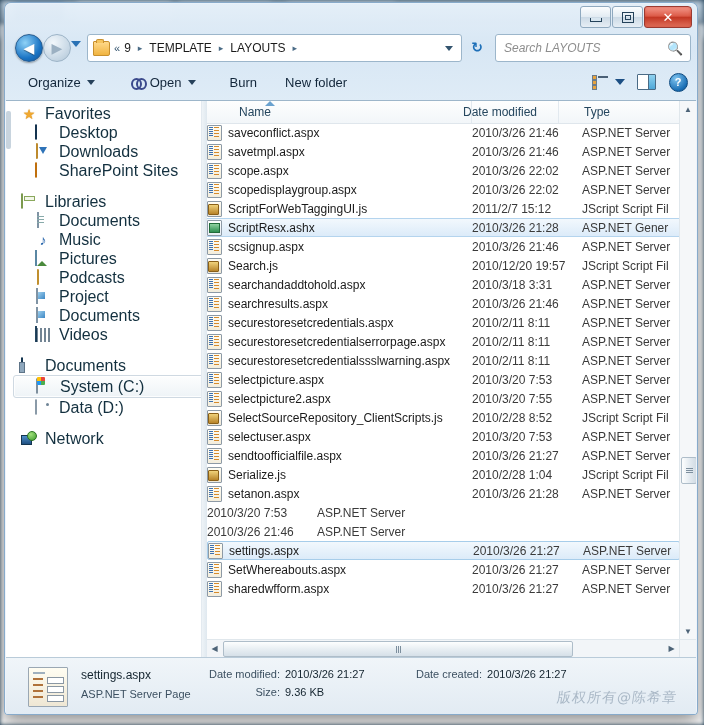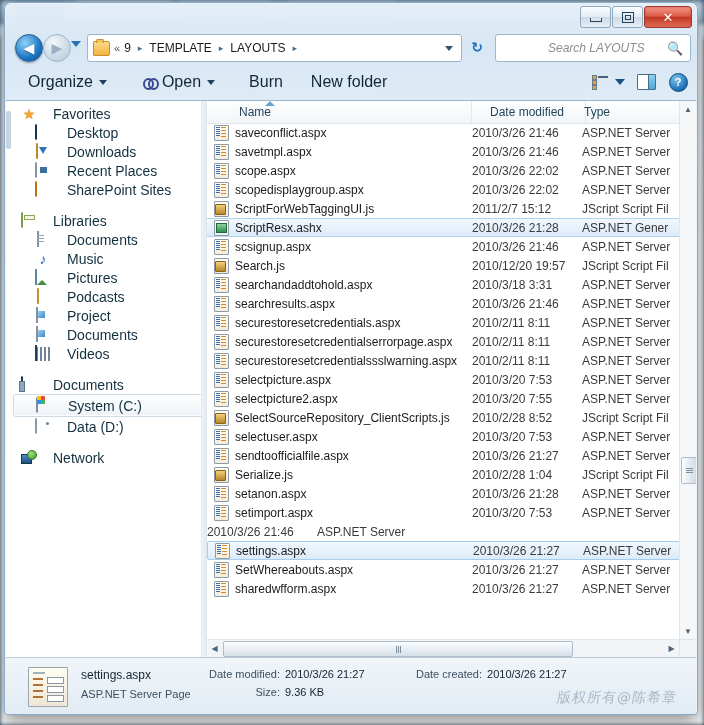--- a/index.html
+++ b/index.html
@@ -73,26 +73,26 @@
   .crumb.chev{color:#4a6b86;font-size:9px;padding:0 5px;}
   .crumb.dchev{color:#33546e;font-size:11px;padding:0 2px 0 0;}
   .addr-caret{width:0;height:0;margin-right:8px;border-left:4px solid transparent;
     border-right:4px solid transparent;border-top:5px solid #33546e;}
 
   .refreshbtn{position:absolute;left:458px;top:1px;width:28px;height:26px;
     display:flex;align-items:center;justify-content:center;color:#1d6fb8;font-size:14px;font-weight:bold;}
 
   .searchbox{position:absolute;left:490px;top:1px;width:194px;height:26px;
     background:#fff;border:1px solid #9cb6cb;border-radius:3px;display:flex;align-items:center;}
-  .search-ph{flex:1;padding-left:8px;color:#8d8d8d;font-style:italic;font-size:12px;margin-left:44px;}
+  .search-ph{flex:1;padding-left:8px;color:#8d8d8d;font-style:italic;font-size:12px;}
   .search-icon{width:22px;margin-right:4px;color:#2a6ba8;font-size:13px;text-align:center;}
 
   
   .cmdbar{position:absolute;left:0;top:64px;width:692px;height:30px;display:flex;align-items:center;}
-  .cmd{height:24px;display:flex;align-items:center;padding:0 9px;color:#12263a;font-size:16px;border-radius:3px;}
+  .cmd{height:24px;display:flex;align-items:center;padding:0 9px;color:#12263a;font-size:13px;border-radius:3px;}
   .cmd .cap{white-space:nowrap;}
   .cmd .tri{width:0;height:0;margin-left:6px;border-left:4px solid transparent;
     border-right:4px solid transparent;border-top:5px solid #26415a;}
   .openicon{width:14px;height:8px;margin-right:5px;position:relative;}
   .openicon:before,.openicon:after{content:"";position:absolute;top:0;width:7px;height:8px;
     border:2px solid #3b4a8c;border-radius:50%;}
   .openicon:before{left:0;}
   .openicon:after{left:5px;}
   .cmdright{position:absolute;right:6px;top:3px;display:flex;align-items:center;gap:0;}
   .viewbtn{width:26px;height:24px;display:flex;align-items:center;justify-content:center;}
@@ -115,21 +115,21 @@
   .content{position:absolute;left:1px;top:97px;width:690px;height:556px;background:#fff;
     border-top:1px solid #9db6ca;}
 
   
   .navpane{position:absolute;left:0;top:0;width:195px;height:556px;background:#fff;overflow:hidden;}
   .navscroll{position:absolute;left:0;top:0;width:5px;height:556px;background:#fff;}
   .navscroll i{position:absolute;left:0;top:10px;width:5px;height:38px;background:#c8d4de;border-radius:2px;}
   .navlist{position:absolute;left:5px;top:3px;width:190px;}
   .nav-item{height:19px;display:flex;align-items:center;padding-left:10px;white-space:nowrap;}
   .nav-item.child{padding-left:24px;}
-  .nav-item .lbl{color:#13303f;font-size:14px;margin-left:16px;text-align:center;}
+  .nav-item .lbl{color:#13303f;font-size:16px;margin-left:8px;text-align:center;}
   .nav-item.group .lbl{color:#13303f;}
   .nav-item.sel{background:linear-gradient(180deg,#fdfefe,#eef3f7);
     border:1px solid #cfd9e2;border-radius:3px;height:21px;margin-left:2px;width:182px;
     box-shadow:0 0 0 1px rgba(255,255,255,.8) inset;padding-left:22px;}
   .navgap{height:12px;}
   .ico{width:16px;height:16px;position:relative;flex:0 0 16px;}
 
   
   .ic-star{color:#f0a830;font-size:14px;line-height:16px;text-align:center;text-shadow:0 0 1px #c07d14;}
   .ic-desktop{width:15px;height:12px;margin-top:2px;background:linear-gradient(180deg,#2f76bd,#1c4f86);
@@ -192,21 +192,21 @@
     background:linear-gradient(180deg,#fdfefe,#f2f6f9);border-bottom:1px solid #dfe6ec;}
   .col{position:absolute;top:0;height:22px;display:flex;align-items:center;
     color:#25465e;font-size:12px;border-right:1px solid #e2e9ef;padding-left:8px;box-sizing:border-box;}
   .sortmark{position:absolute;left:58px;top:0px;width:0;height:0;
     border-left:5px solid transparent;border-right:5px solid transparent;border-bottom:5px solid #6aa2cf;}
   .rows{position:absolute;left:0;top:22px;width:473px;}
   .row{height:19px;display:flex;align-items:center;position:relative;}
   .row.sel{background:linear-gradient(180deg,#f2f8fd,#dcebf9);
     border-top:1px solid #b4d4ee;border-bottom:1px solid #b4d4ee;height:19px;box-sizing:border-box;}
   .row.sel.focus{border:1px solid #a7cdea;border-radius:2px;}
-  .cname{display:flex;align-items:center;width:265px;padding-left:7px;box-sizing:border-box;overflow:hidden;}
+  .cname{display:flex;align-items:center;width:265px;box-sizing:border-box;overflow:hidden;}
   .cname .t{color:#1a1a1a;font-size:12px;margin-left:6px;white-space:nowrap;}
   .cdate{width:104px;color:#3a3a3a;font-size:12px;white-space:nowrap;}
   .ctype{color:#3a3a3a;font-size:12px;white-space:nowrap;padding-left:6px;}
 
   
   .f-aspx{width:13px;height:14px;position:relative;flex:0 0 13px;
     background:linear-gradient(180deg,#fffdf4,#f3eddc);border:1px solid #8d9aa6;border-radius:1px;}
   .f-aspx:after{content:"";position:absolute;left:1px;top:1px;width:4px;height:10px;
     background:repeating-linear-gradient(180deg,#3b6fb0 0 1px,transparent 1px 2px);}
   .f-aspx:before{content:"";position:absolute;left:6px;top:1px;width:5px;height:10px;
@@ -394,24 +394,20 @@
           </div>
           <div class="nav-item child">
             <span class="ico"><span class="ic-desktop"></span></span>
             <span class="lbl">Desktop</span>
           </div>
           <div class="nav-item child">
             <span class="ico"><span class="ic-dl"></span></span>
             <span class="lbl">Downloads</span>
           </div>
           <div class="nav-item child">
-            <span class="ico"><span class="ic-recent"></span></span>
-            <span class="lbl">Recent Places</span>
-          </div>
-          <div class="nav-item child">
             <span class="ico"><span class="ic-sps"></span></span>
             <span class="lbl">SharePoint Sites</span>
           </div>
 
           <div class="navgap"></div>
 
           <div class="nav-item group">
             <span class="ico"><span class="ic-lib"></span></span>
             <span class="lbl">Libraries</span>
           </div>
@@ -471,21 +467,21 @@
 
       <div class="splitter"></div>
 
       <div class="filepane">
 
         <div class="colhdr">
           <div class="col" style="left:0;width:265px;padding-left:32px;">
             <span class="sortmark"></span>
             <span>Name</span>
           </div>
-          <div class="col" style="left:275px;width:104px;">
+          <div class="col" style="left:248px;width:104px;">
             <span>Date modified</span>
           </div>
           <div class="col" style="left:369px;width:104px;">
             <span>Type</span>
           </div>
         </div>
 
         <div class="rows" id="rows">
             <div class="row">
               <div class="cname">
@@ -641,24 +637,20 @@
             </div>
             <div class="row">
               <div class="cname">
                 <span class="f-aspx"></span>
                 <span class="t">setanon.aspx</span>
               </div>
               <div class="cdate">2010/3/26 21:28</div>
               <div class="ctype">ASP.NET Server</div>
             </div>
             <div class="row">
-              <div class="cname">
-                <span class="f-aspx"></span>
-                <span class="t">setimport.aspx</span>
-              </div>
               <div class="cdate">2010/3/20 7:53</div>
               <div class="ctype">ASP.NET Server</div>
             </div>
             <div class="row">
               <div class="cdate">2010/3/26 21:46</div>
               <div class="ctype">ASP.NET Server</div>
             </div>
             <div class="row sel focus">
               <div class="cname">
                 <span class="f-aspx"></span>

